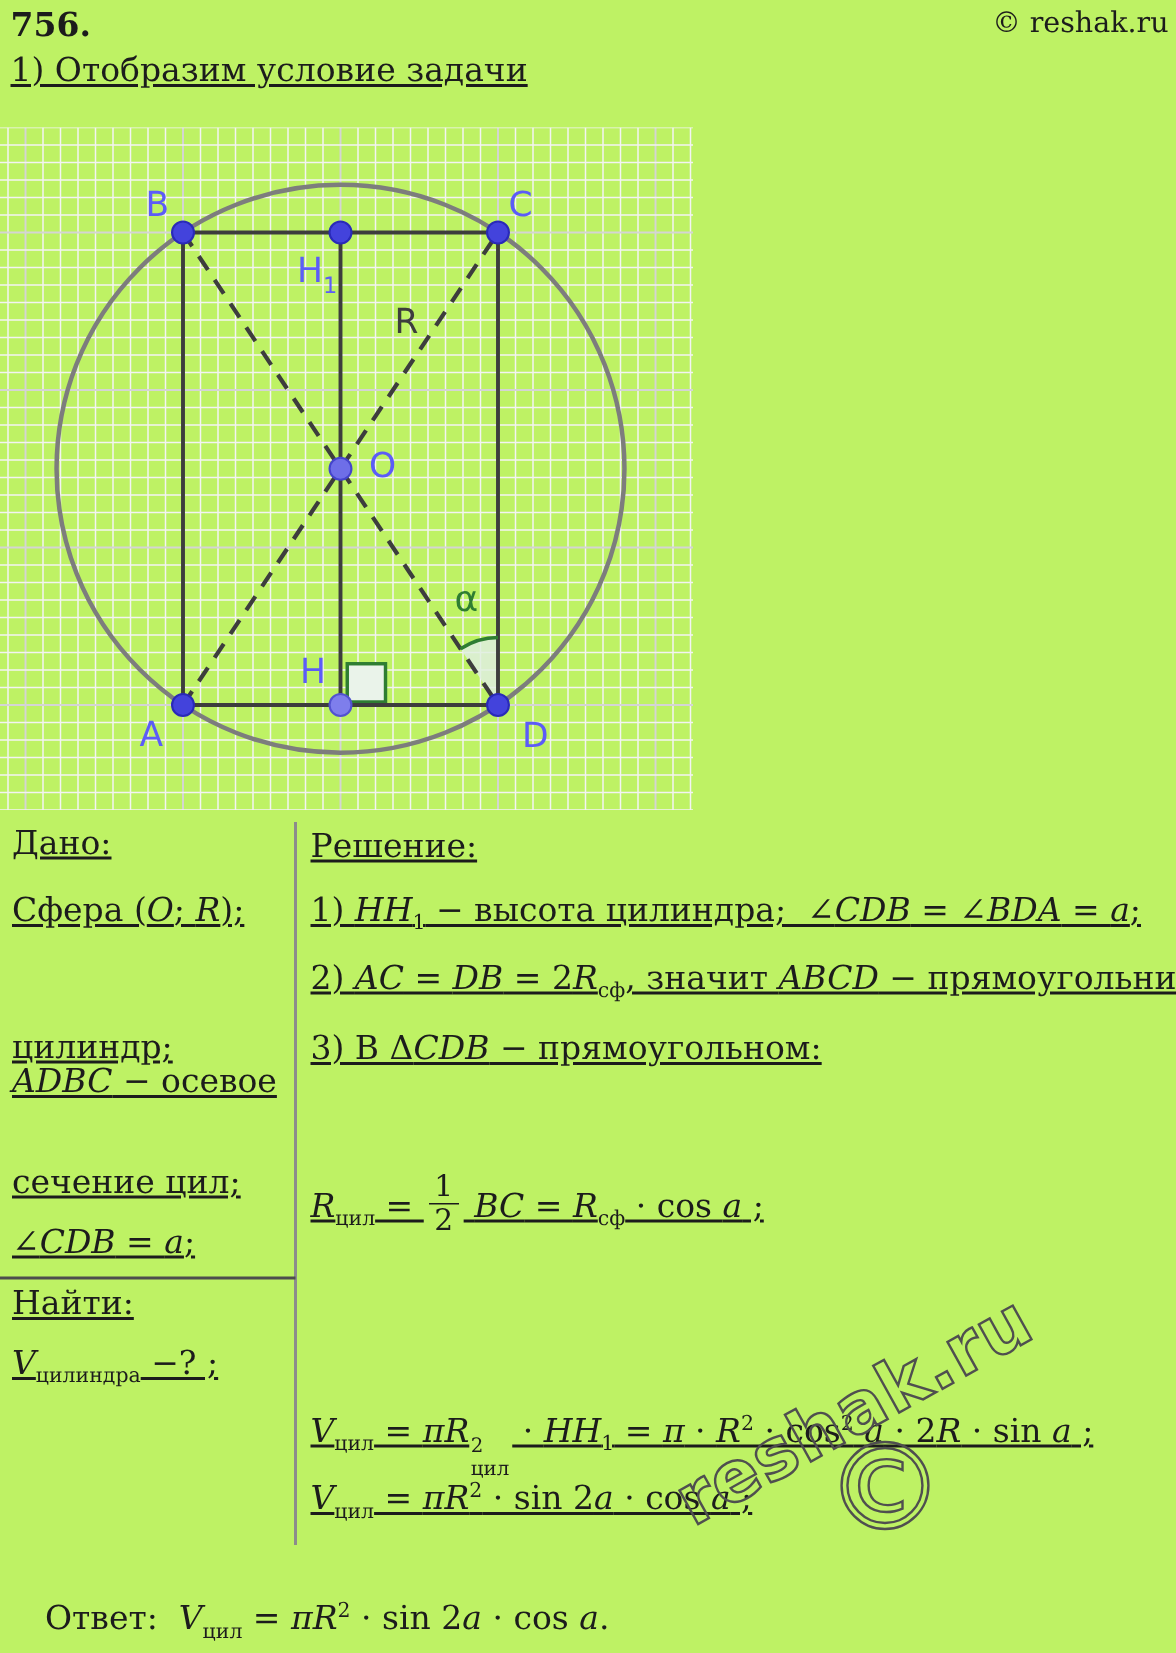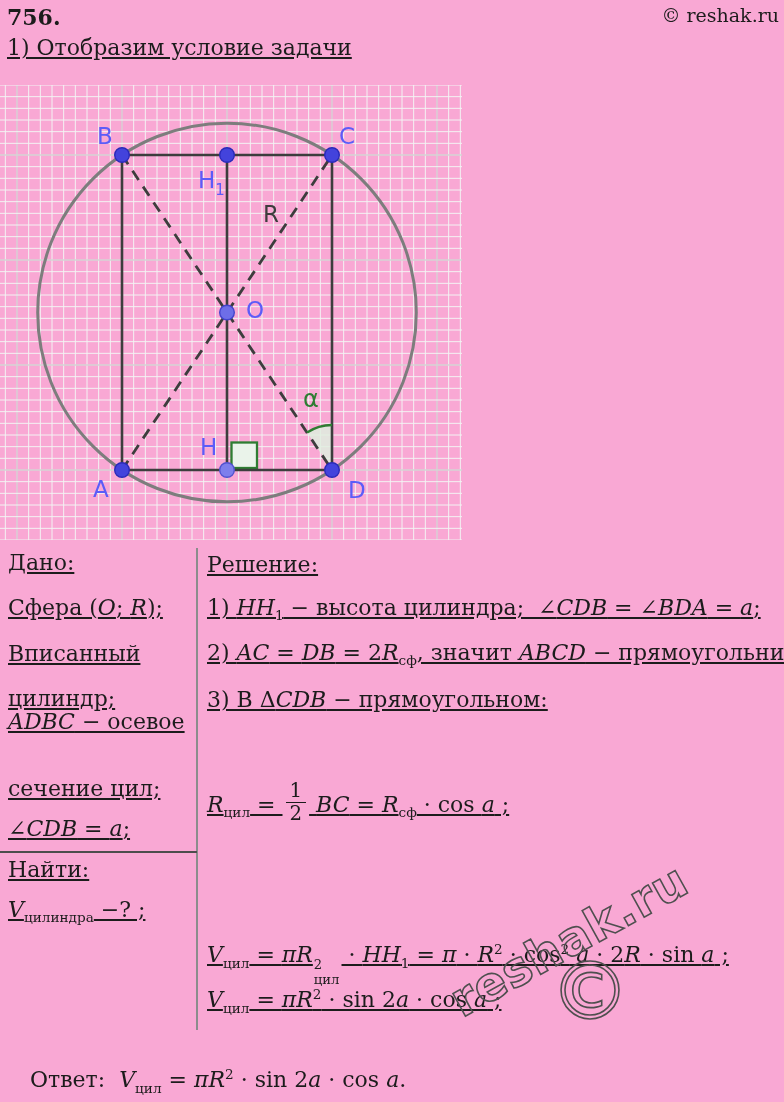--- a/index.html
+++ b/index.html
@@ -1,16 +1,16 @@
 <!DOCTYPE html>
 <html><head>
 <meta charset="utf-8">
 <style>
   html,body{margin:0;padding:0;background:#ffffff;}
-  #page{position:relative;width:784px;height:1102px;background:#f9a8d4;overflow:hidden;
+  #page{position:relative;width:784px;height:1102px;background:#bef264;overflow:hidden;
         font-family:"DejaVu Serif","DejaVu Sans","Liberation Serif",serif;color:#1c1c1c;}
   .abs{position:absolute;}
   .hdr-num{left:7px;top:4px;font-size:22px;font-weight:bold;}
   .hdr-copy{right:5px;top:4px;font-size:19px;}
   .step-heading{left:7px;top:35px;font-size:22px;text-decoration:underline;}
   .line{font-size:22px;white-space:nowrap;line-height:1.25;text-decoration:underline;}
   .leftcol{left:8px;}
   .rightcol{left:207px;}
   i{font-style:italic;}
   sub{font-size:0.62em;}
@@ -153,21 +153,20 @@
       <text x="263" y="137" fill="#3d3d3d">R</text>
       <text x="303" y="322" fill="#2e7d32" font-size="24">α</text>
     </g>
   </svg>
 
   <div class="abs col-divider"></div>
   <div class="abs find-rule"></div>
 
   <div class="abs line leftcol" style="top:549px">Дано:</div>
   <div class="abs line leftcol" style="top:594px">Сфера (<i>O</i>; <i>R</i>);</div>
-  <div class="abs line leftcol" style="top:640px">Вписанный</div>
   <div class="abs line leftcol" style="top:685px">цилиндр;</div>
   <div class="abs line leftcol" style="top:708px"><i>ADBC</i> − осевое</div>
   <div class="abs line leftcol" style="top:775px">сечение цил;</div>
   <div class="abs line leftcol" style="top:815px">∠<i>CDB</i> = <i>a</i>;</div>
   <div class="abs line leftcol" style="top:856px">Найти:</div>
   <div class="abs line leftcol" style="top:896px"><i>V</i><sub>цилиндра</sub> −? ;</div>
 
   <div class="abs line rightcol" style="top:551px">Решение:</div>
   <div class="abs line rightcol" style="top:594px">1) <i>HH</i><sub>1</sub> − высота цилиндра;&nbsp;&nbsp;∠<i>CDB</i> = ∠<i>BDA</i> = <i>a</i>;</div>
   <div class="abs line rightcol" style="top:639px">2) <i>AC</i> = <i>DB</i> = 2<i>R</i><sub>сф</sub>, значит <i>ABCD</i> − прямоугольник;</div>

